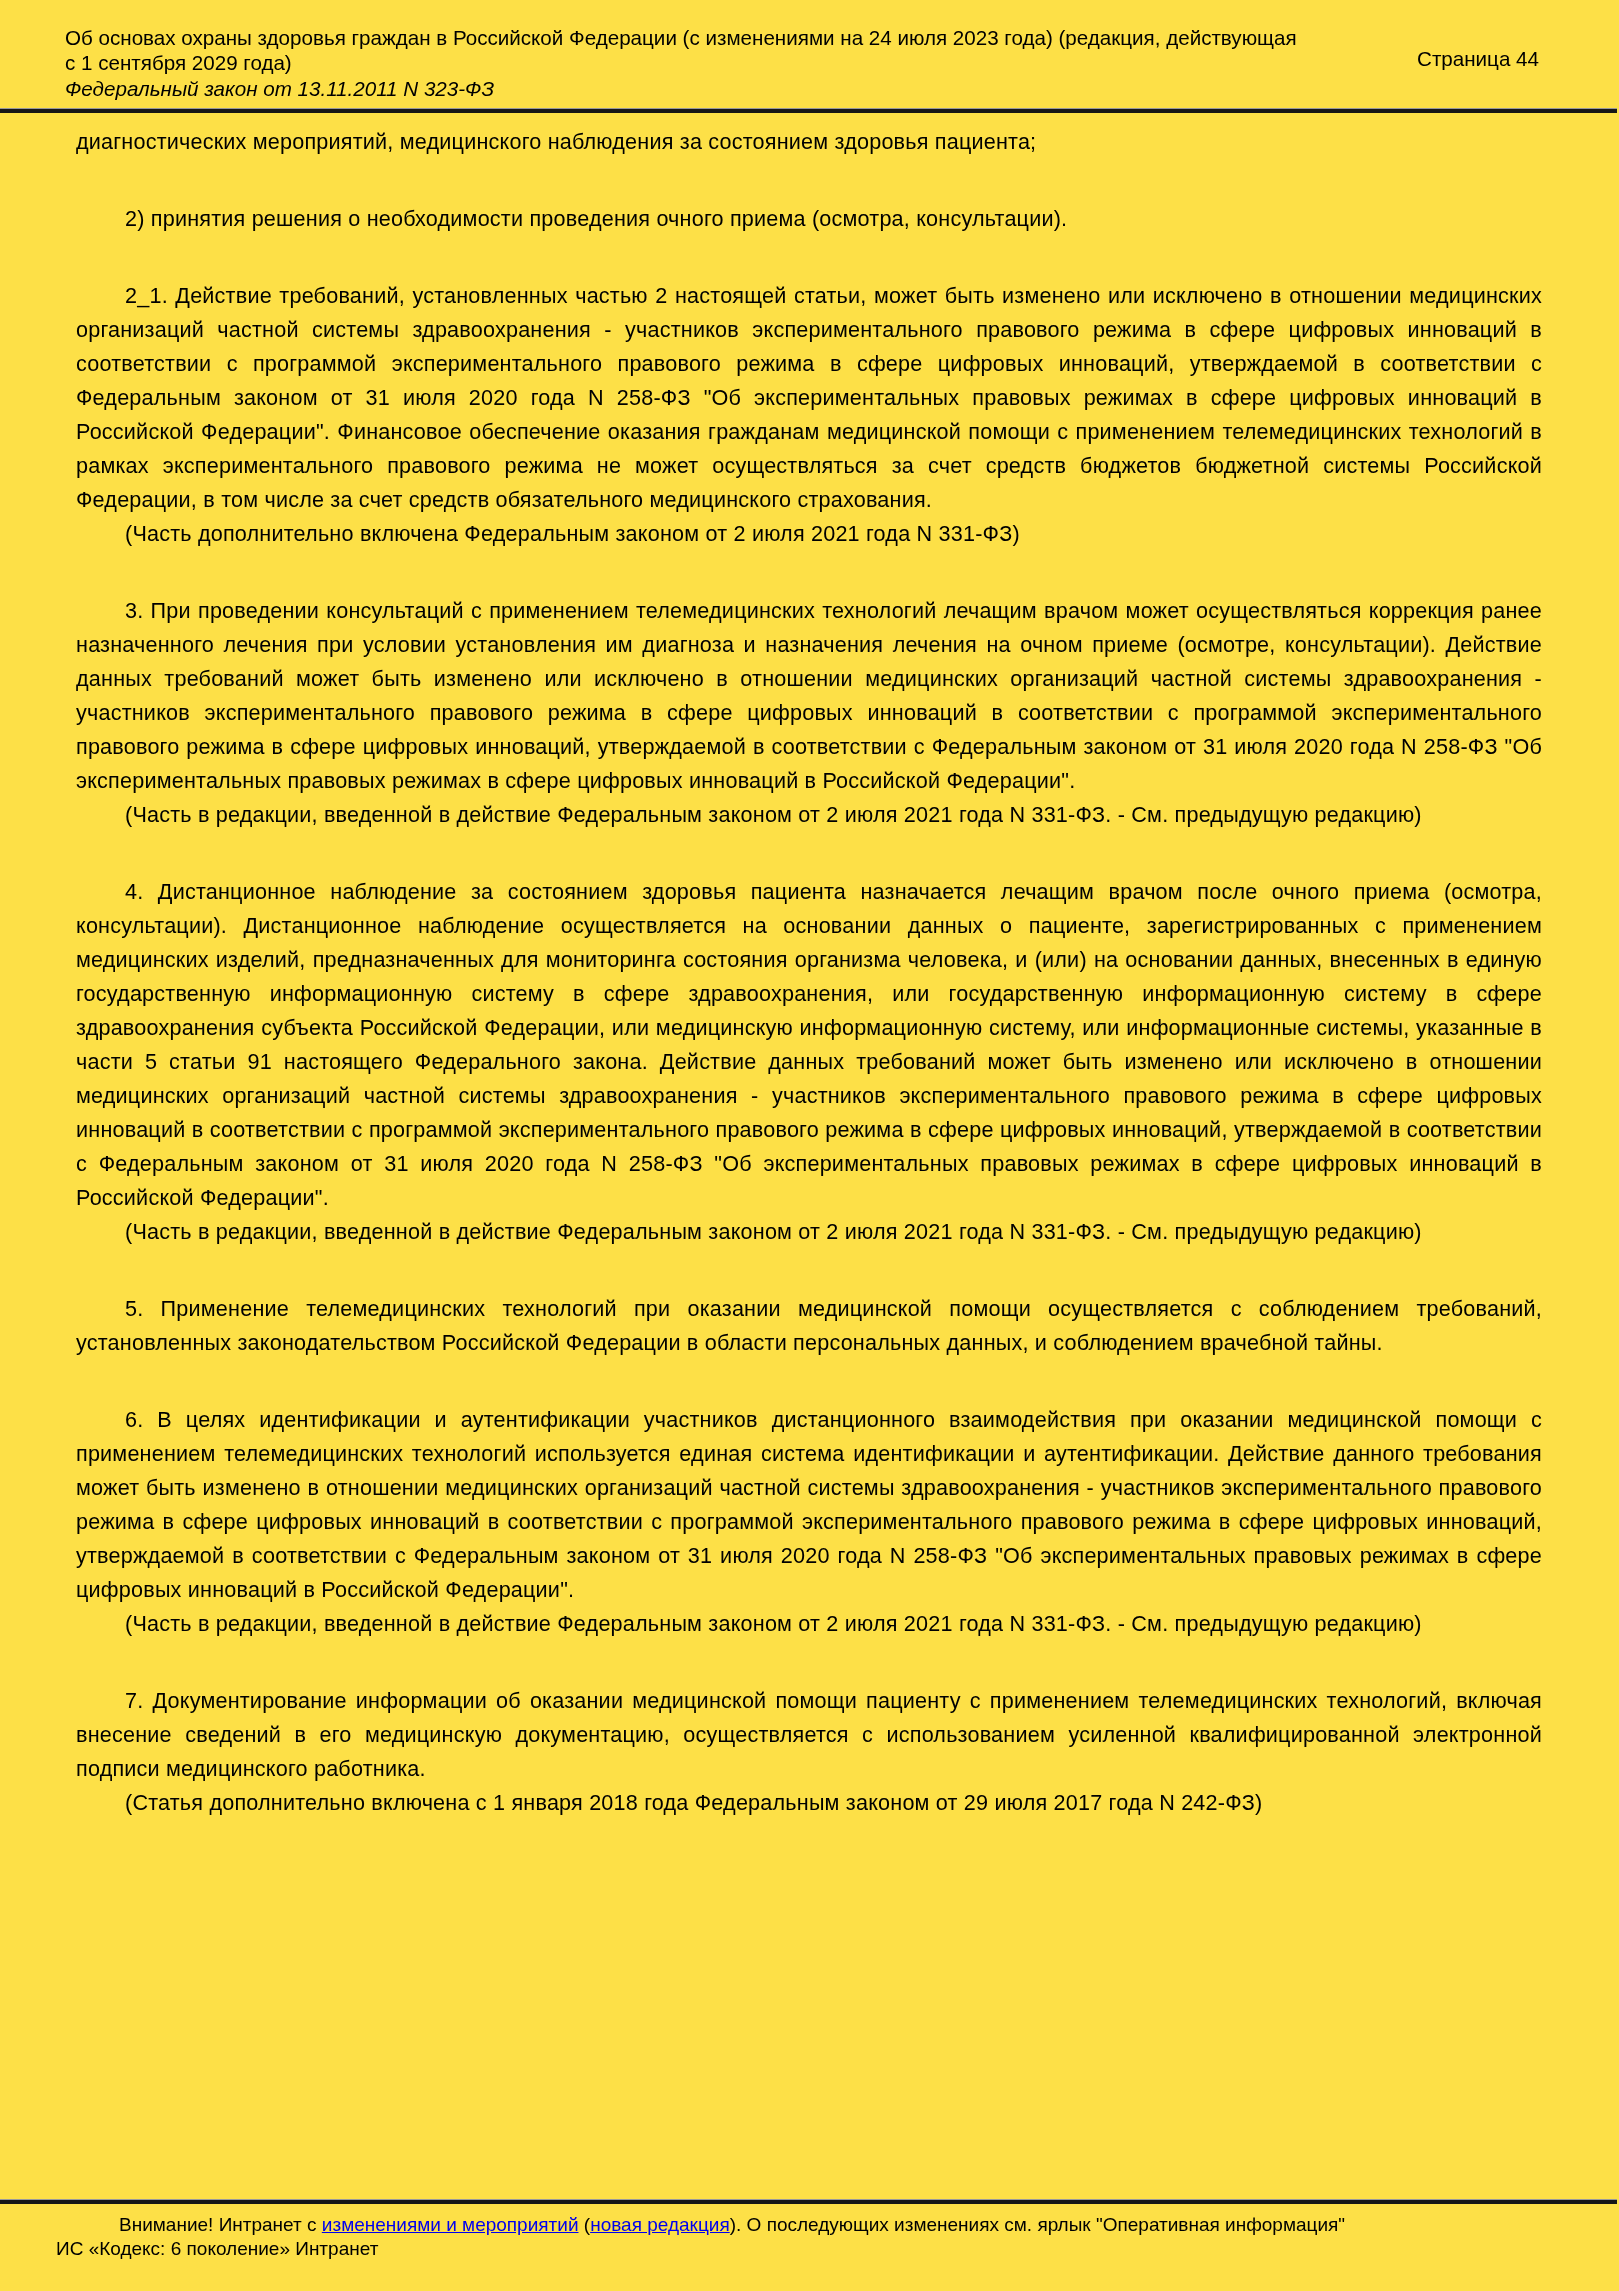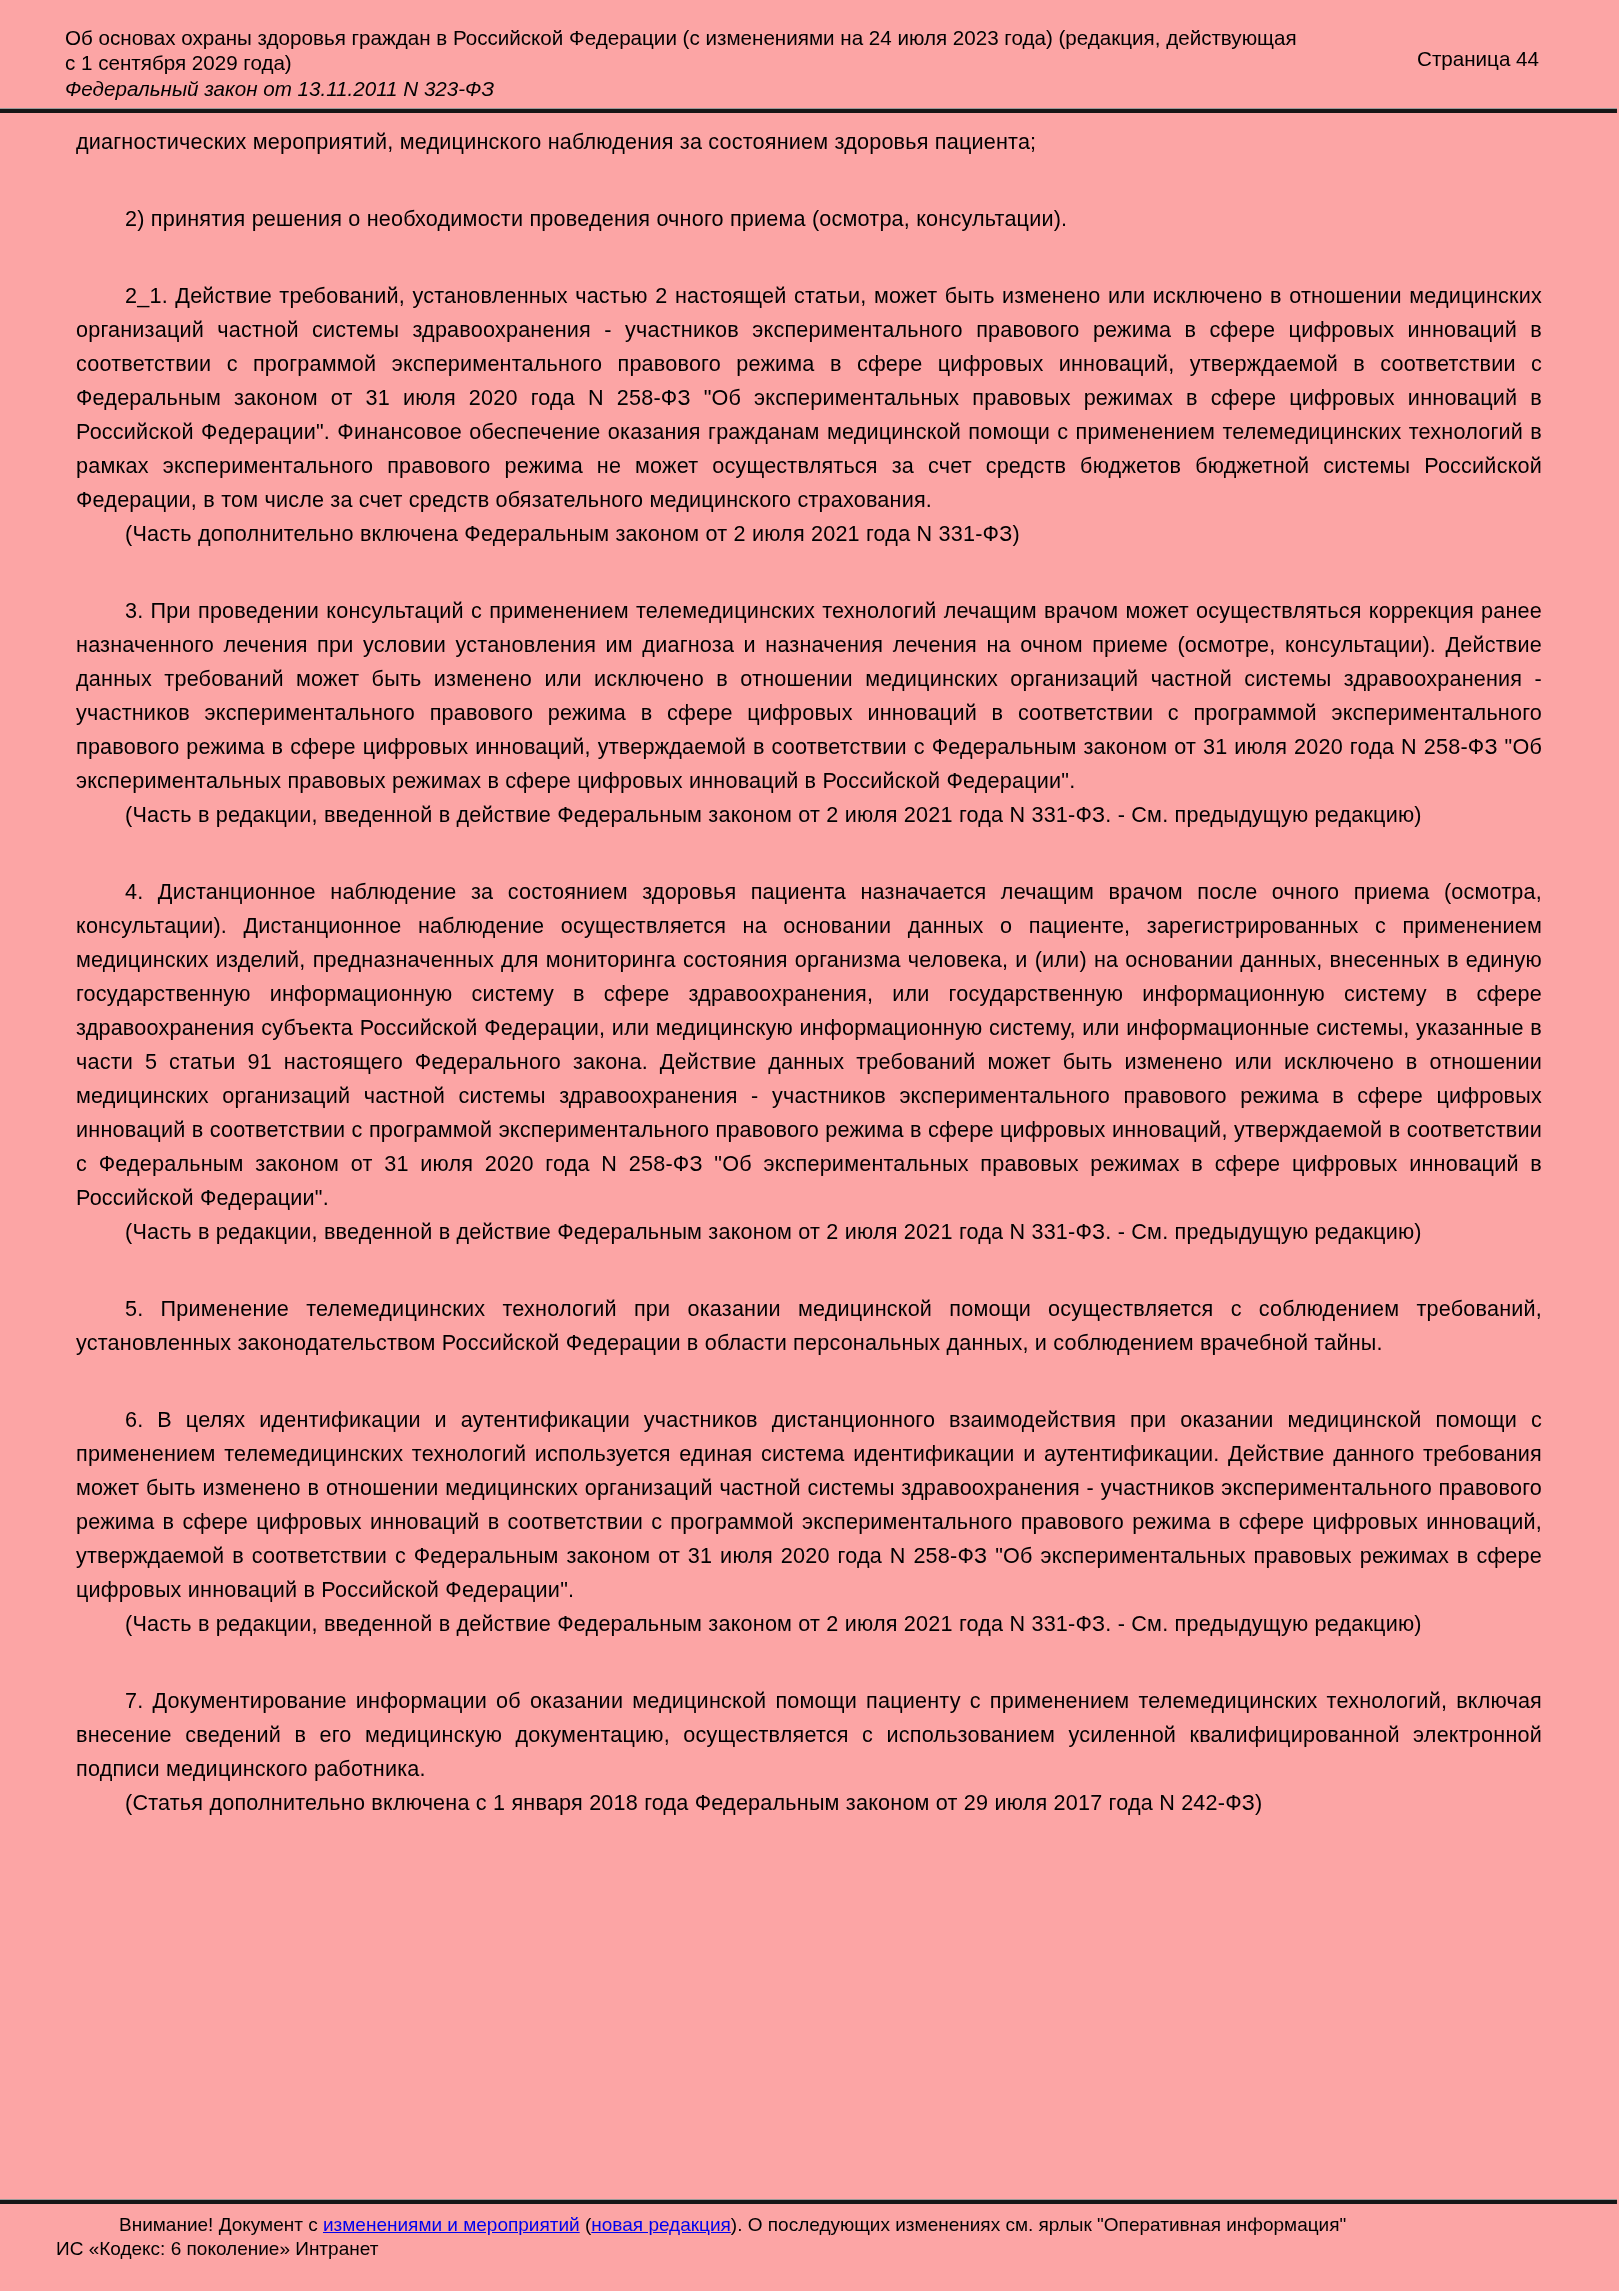--- a/index.html
+++ b/index.html
@@ -1,20 +1,20 @@
 <!DOCTYPE html>
 <html><head>
 <meta charset="utf-8">
 <style>
   html, body { margin: 0; padding: 0; background: #ffffff; }
   .page {
     position: relative;
     width: 1619px;
     height: 2292px;
-    background: #fca5a5;
+    background: #fde047;
     color: #000000;
     font-family: "Liberation Sans", sans-serif;
     overflow: hidden;
     box-sizing: border-box;
   }
   
   .header {
     display: flex;
     align-items: flex-start;
     padding: 24.5px 80px 0 65px;
@@ -96,19 +96,19 @@
     <p class="para">6. В целях идентификации и аутентификации участников дистанционного взаимодействия при оказании медицинской помощи с применением телемедицинских технологий используется единая система идентификации и аутентификации. Действие данного требования может быть изменено в отношении медицинских организаций частной системы здравоохранения - участников экспериментального правового режима в сфере цифровых инноваций в соответствии с программой экспериментального правового режима в сфере цифровых инноваций, утверждаемой в соответствии с Федеральным законом от 31 июля 2020 года N 258-ФЗ "Об экспериментальных правовых режимах в сфере цифровых инноваций в Российской Федерации".</p>
     <p class="para note">(Часть в редакции, введенной в действие Федеральным законом от 2 июля 2021 года N 331-ФЗ. - См. предыдущую редакцию)</p>
     <p class="para">7. Документирование информации об оказании медицинской помощи пациенту с применением телемедицинских технологий, включая внесение сведений в его медицинскую документацию, осуществляется с использованием усиленной квалифицированной электронной подписи медицинского работника.</p>
     <p class="para note">(Статья дополнительно включена с 1 января 2018 года Федеральным законом от 29 июля 2017 года N 242-ФЗ)</p>
   </div>
 
   <div class="rule-bottom"></div>
 
   <div class="footer">
     <div class="footer-line1">
-      <span>Внимание! Документ с </span><a href="#">изменениями и мероприятий</a><span> (</span><a href="#">новая редакция</a><span>). О последующих изменениях см. ярлык "Оперативная информация"</span>
+      <span>Внимание! Интранет с </span><a href="#">изменениями и мероприятий</a><span> (</span><a href="#">новая редакция</a><span>). О последующих изменениях см. ярлык "Оперативная информация"</span>
     </div>
     <div class="footer-line2">ИС «Кодекс: 6 поколение» Интранет</div>
   </div>
 
 </div>
 
 
 </body></html>

